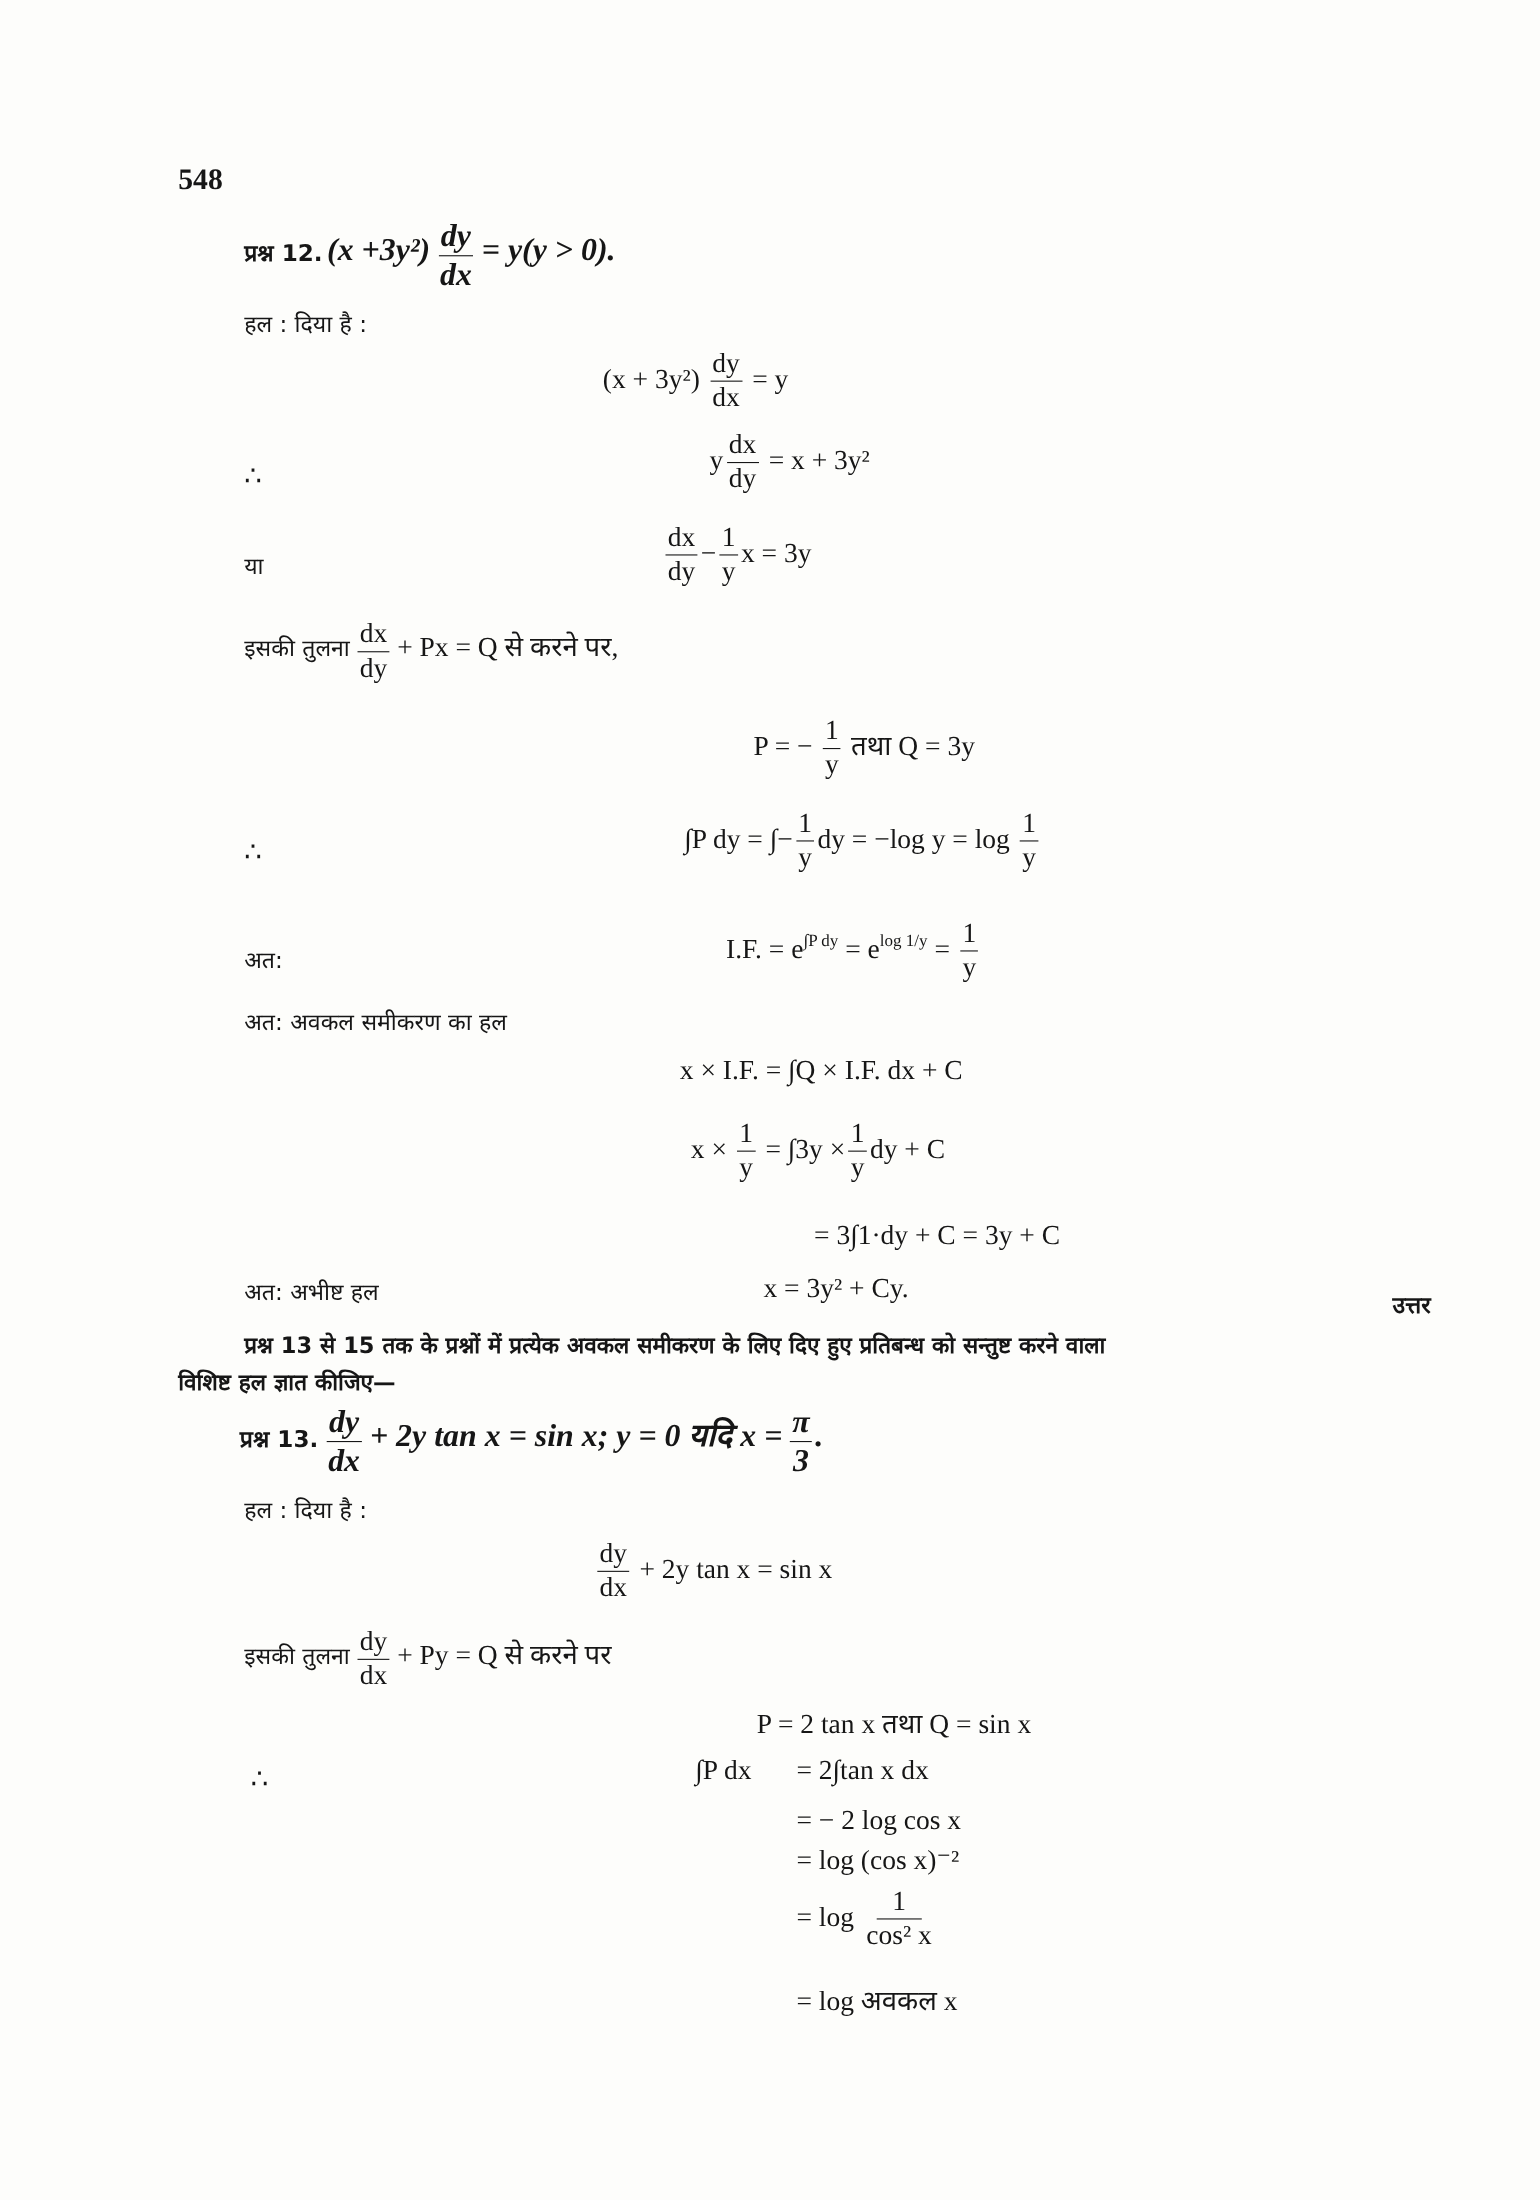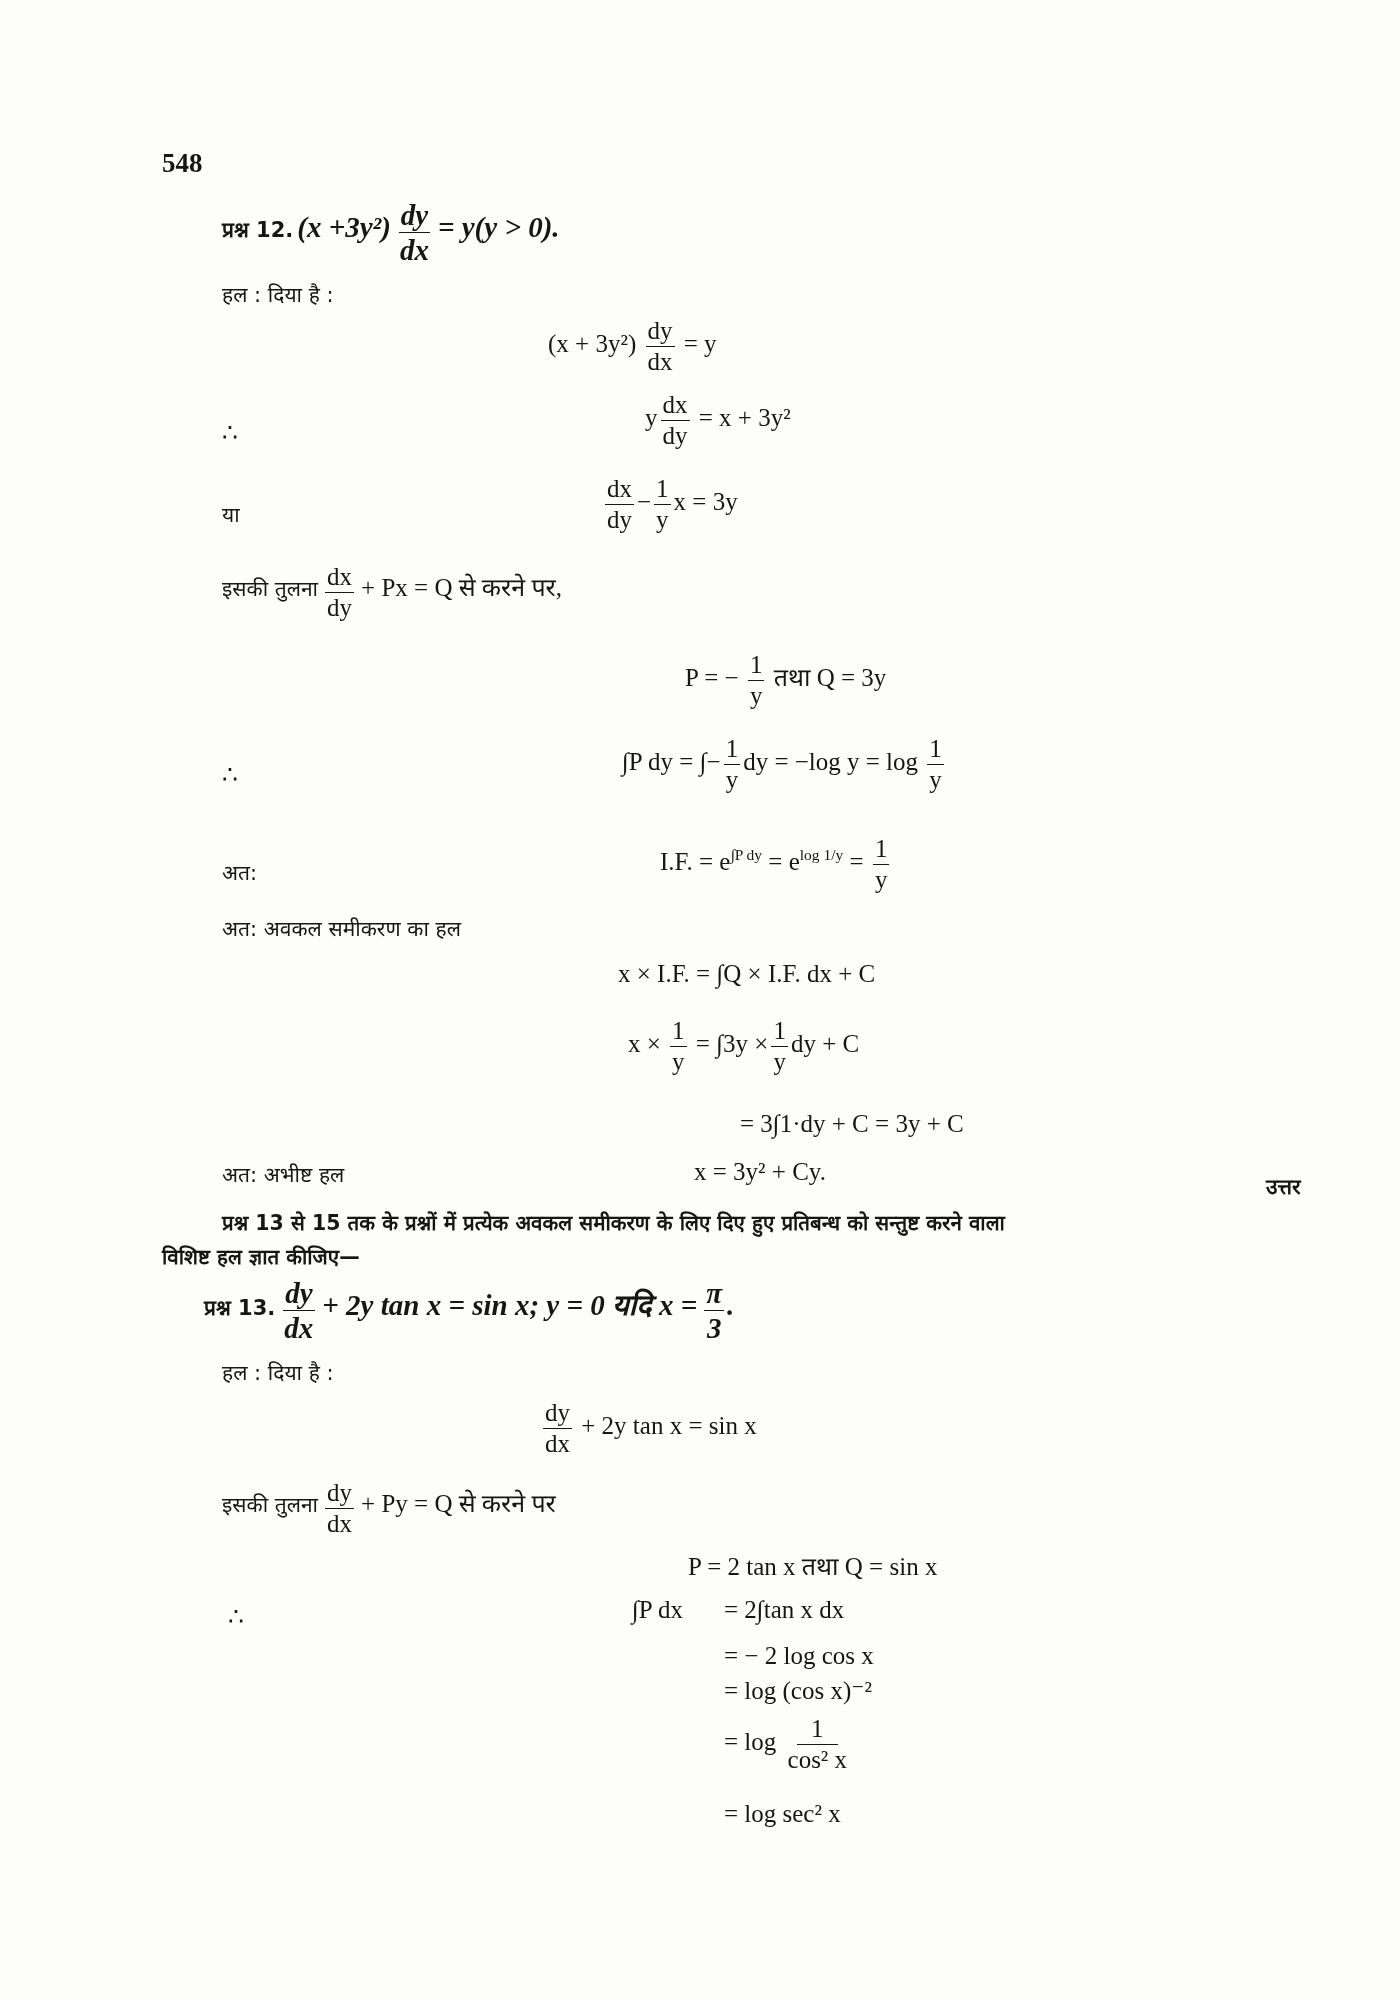--- a/index.html
+++ b/index.html
@@ -122,21 +122,21 @@
 
 <div class="abs m" style="left:716px;top:1110px;margin-left:24px;">= 3∫1·dy + C = 3y + C</div>
 
 <div class="abs hi" style="left:222px;top:1160px;">अत: अभीष्ट हल</div>
 <div class="abs m" style="left:694px;top:1158px;">x = 3y² + Cy.</div>
 <div class="abs hib" style="left:1266px;top:1156px;">उत्तर</div>
 
 <div class="abs hib" style="left:222px;top:1192px;font-size:20.5px;">प्रश्न 13 से 15 तक के प्रश्नों में प्रत्येक अवकल समीकरण के लिए दिए हुए प्रतिबन्ध को सन्तुष्ट करने वाला</div>
 <div class="abs hib" style="left:162px;top:1226px;font-size:20.5px;">विशिष्ट हल ज्ञात कीजिए—</div>
 
-<div class="abs" style="left:204px;top:1278px;text-align:right;">
+<div class="abs" style="left:218px;top:1278px;text-align:right;">
   <span class="hib">प्रश्न 13.</span>
   <span class="frac mb">
       <span class="n">dy</span>
       <span class="d">dx</span>
     </span>
   <span class="mb">+ 2y tan x = sin x; y = 0 यदि x =</span>
   <span class="frac mb">
       <span class="n">π</span>
       <span class="d">3</span>
     </span><span class="mb">.</span>
@@ -169,13 +169,13 @@
 
 <div class="abs m" style="left:724px;top:1642px;">= − 2 log cos x</div>
 <div class="abs m" style="left:724px;top:1676px;">= log (cos x)⁻²</div>
 <div class="abs m" style="left:724px;top:1716px;">
   <span>= log</span>
   <span class="frac">
       <span class="n" style="padding:0 14px 2px;">1</span>
       <span class="d">cos² x</span>
     </span>
 </div>
-<div class="abs m" style="left:724px;top:1800px;">= log sec² x</div>
+<div class="abs m" style="left:724px;top:1800px;">= log अवकल x</div>
 
 </body></html>

